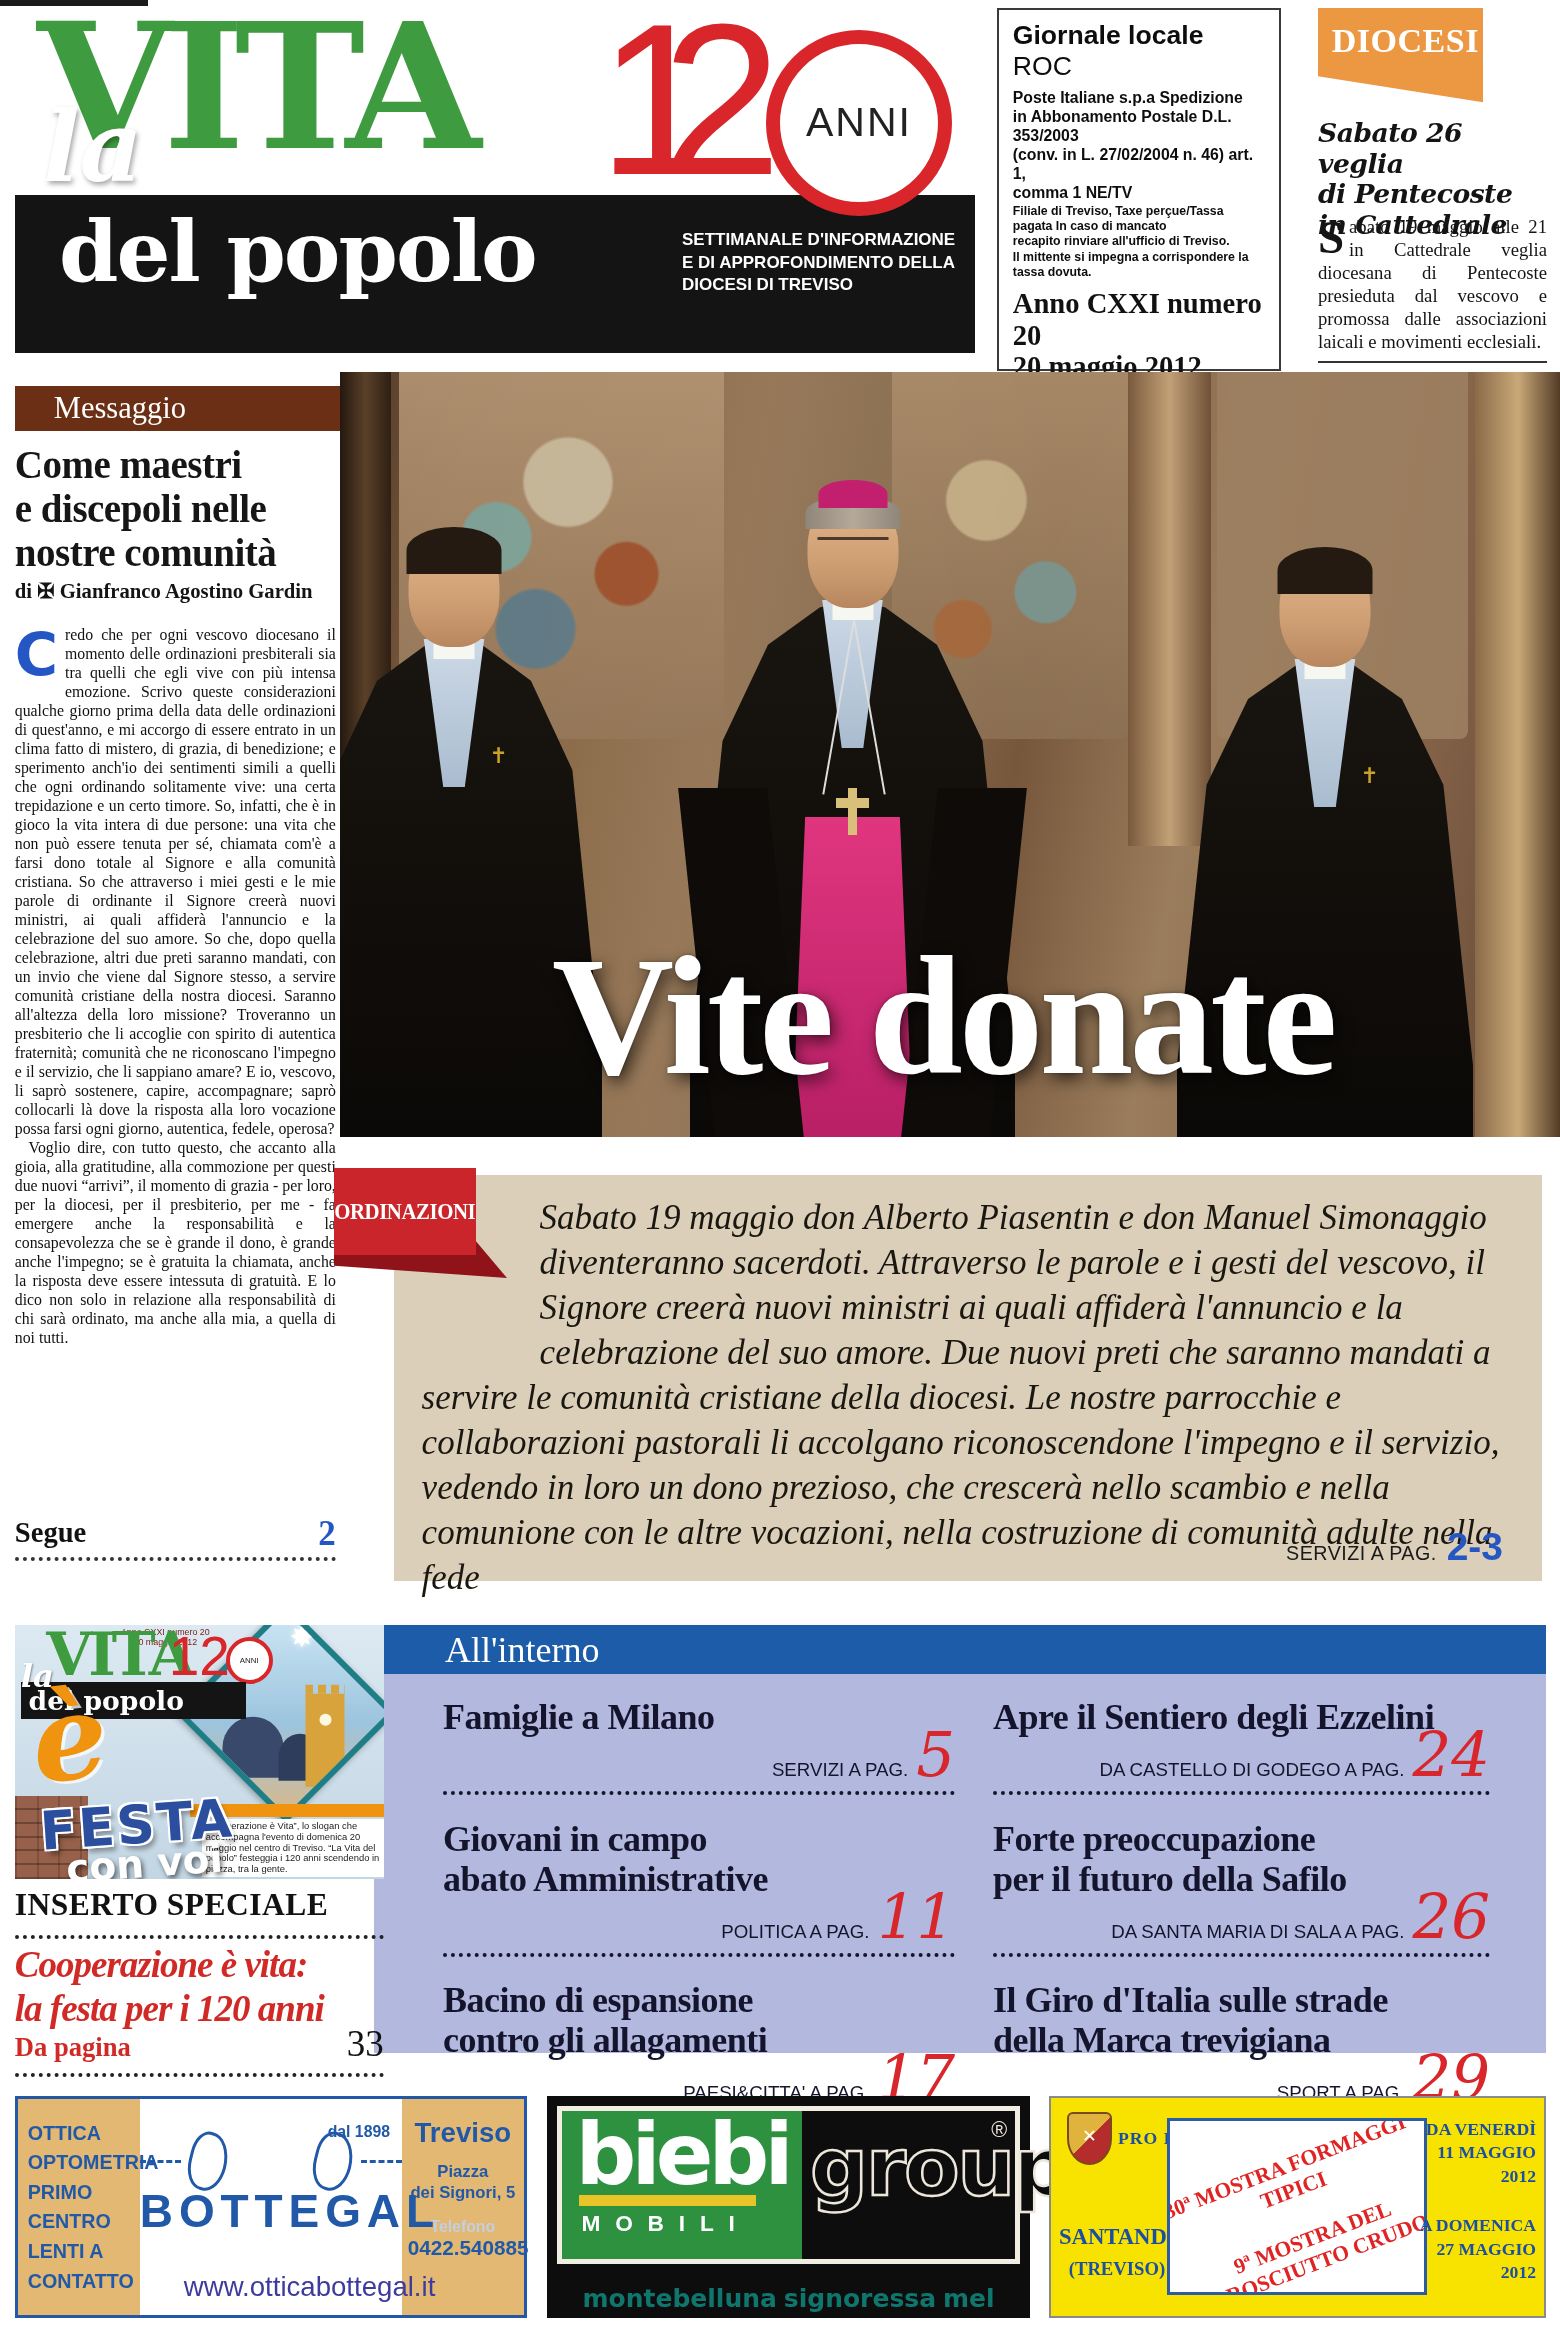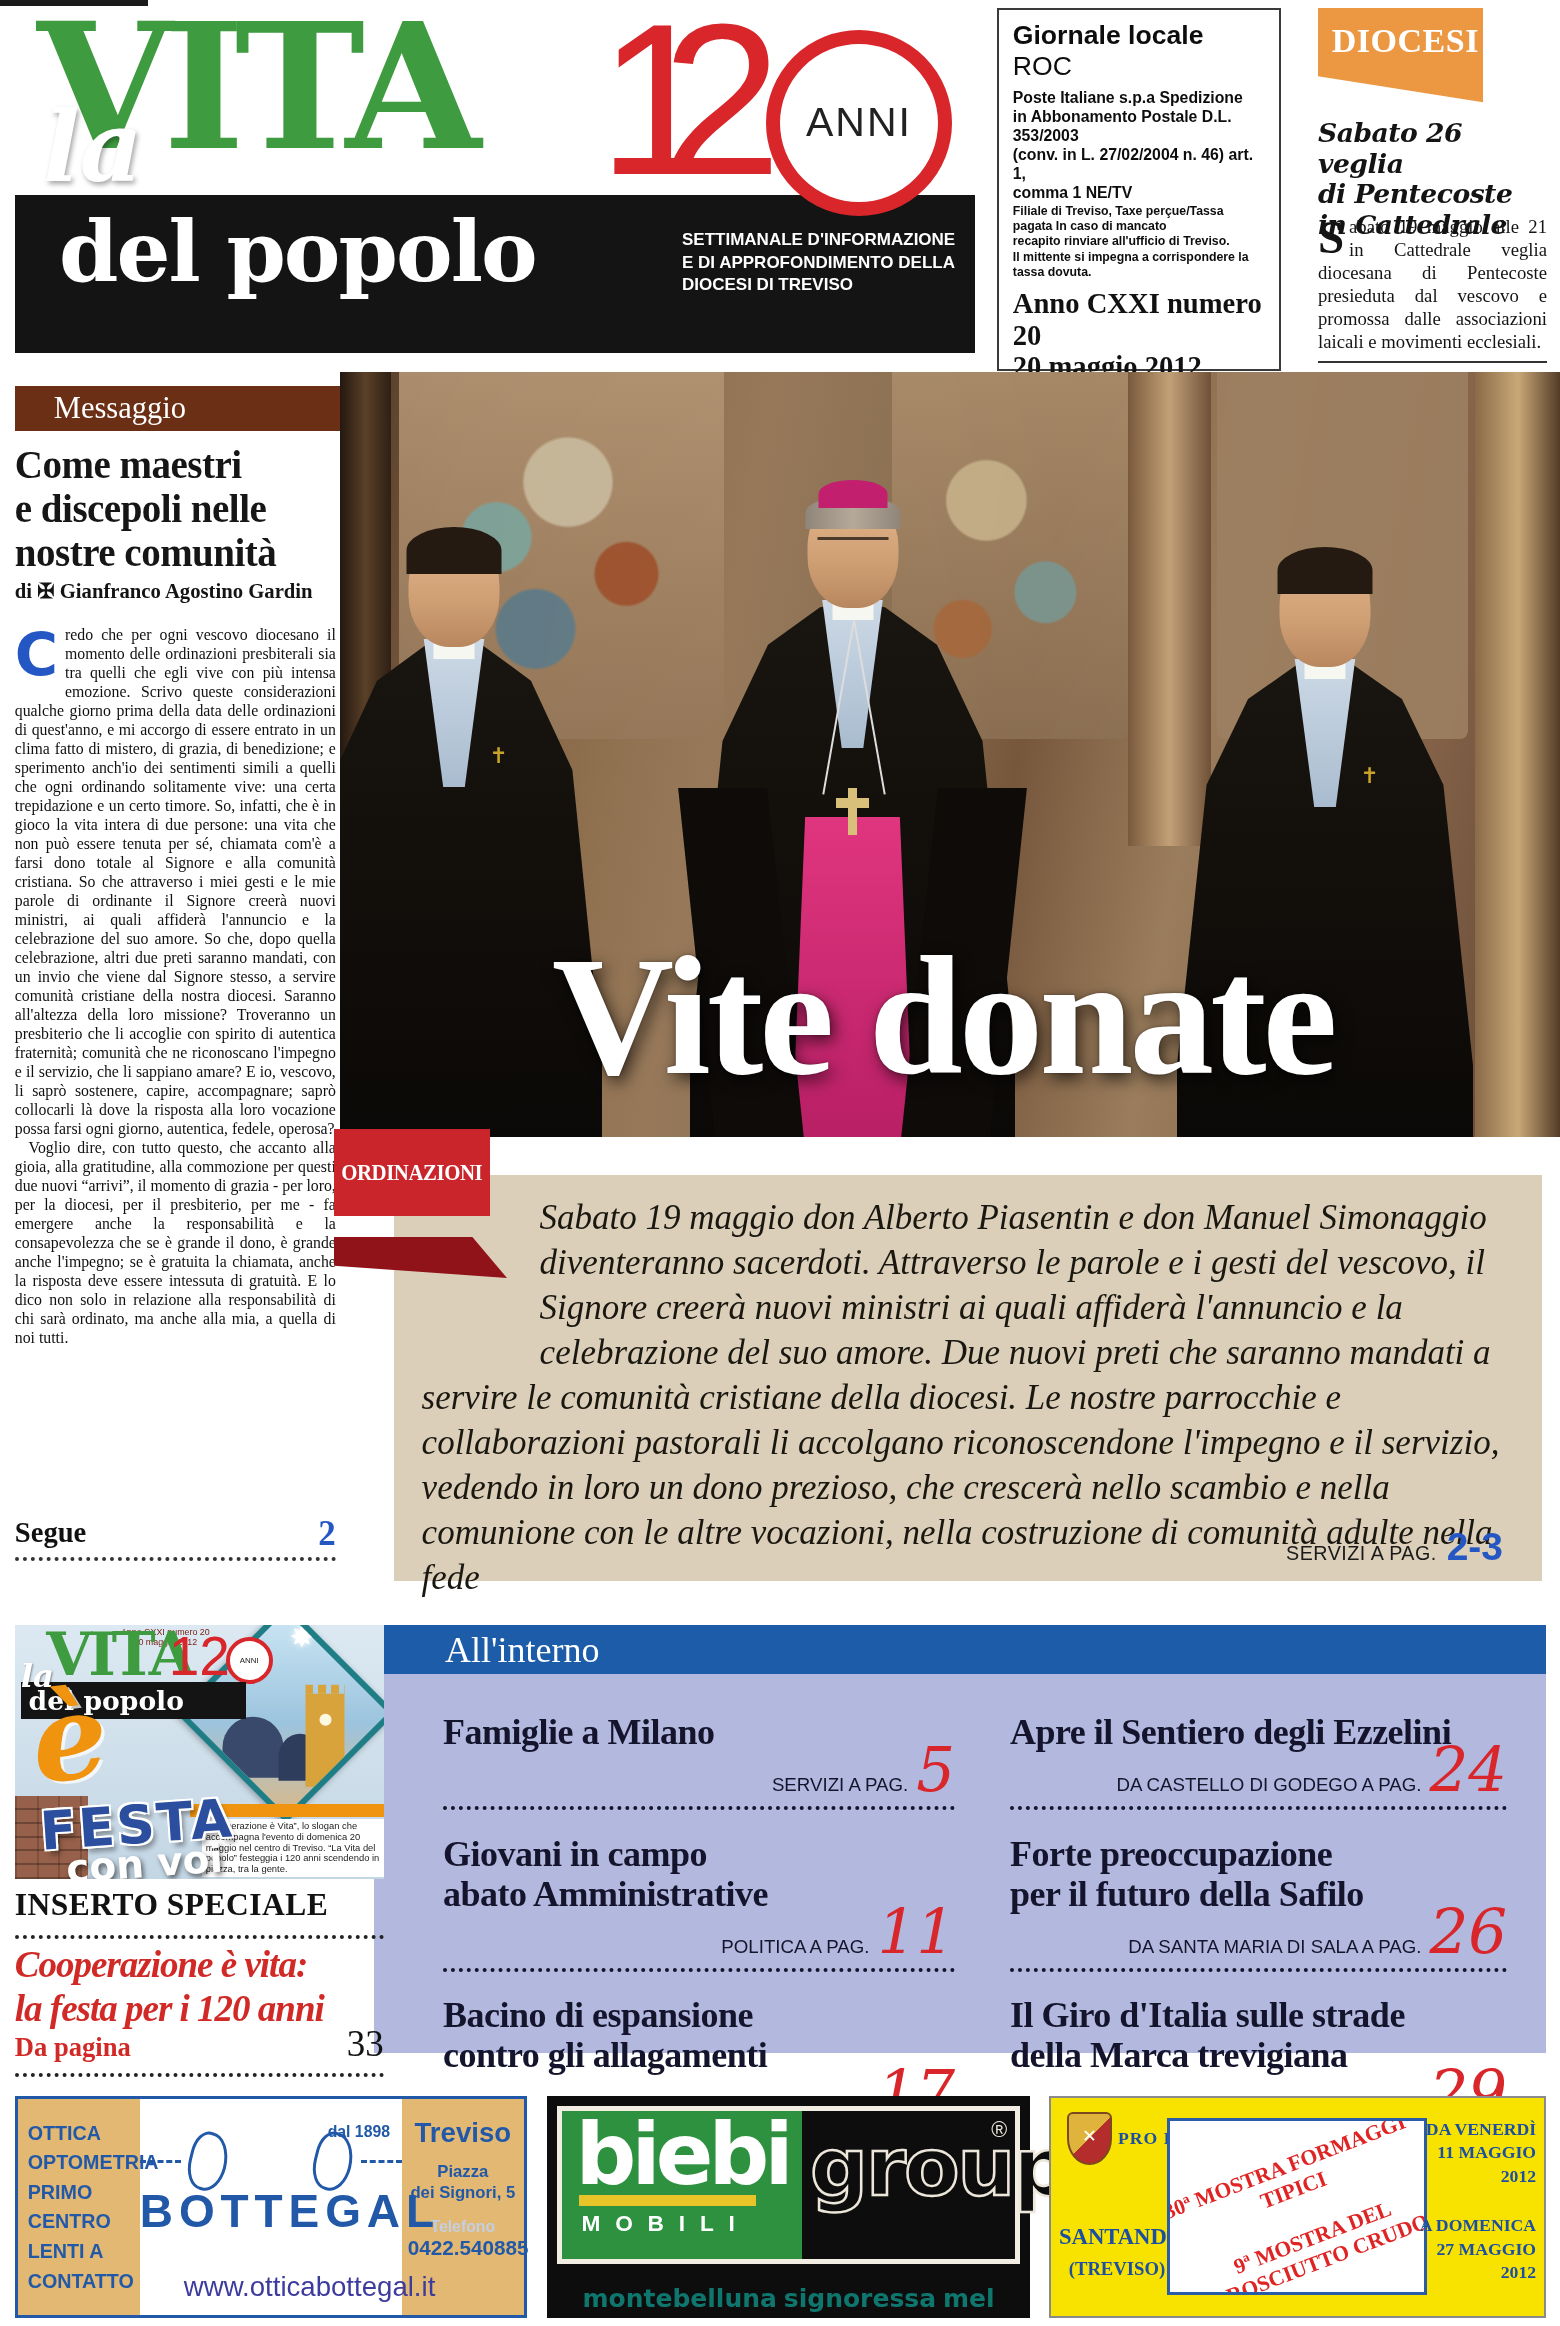--- a/index.html
+++ b/index.html
@@ -124,41 +124,41 @@
   .chain{position:absolute;left:50%;top:128px;width:2px;height:177px;background:#ddd;
     transform:rotate(10deg);transform-origin:top;z-index:4;}
   .chain.r{transform:rotate(-10deg);}
   .cross{position:absolute;left:calc(50% - 4.9px);top:296px;width:9.9px;height:47px;background:#d9c07a;z-index:5;}
   .cross::after{content:"";position:absolute;left:-11.8px;top:9.9px;width:33px;height:9.9px;background:#d9c07a;}
   #cover-headline{left:212px;top:560px;font-family:"Liberation Serif",serif;font-weight:bold;
     font-size:169px;color:#fff;letter-spacing:-3.9px;line-height:1;z-index:8;
     text-shadow:3.9px 5.9px 15.8px rgba(0,0,0,.65),0 0 3px rgba(0,0,0,.35);}
 
   
-  #ribbon{left:334px;top:1129px;width:156px;height:87px;background:var(--ribbon,#C9252B);z-index:6;
+  #ribbon{left:334px;top:1168px;width:142px;height:87px;background:var(--ribbon,#C9252B);z-index:6;
     display:flex;align-items:center;justify-content:center;}
   #ribbon span{color:#fff;font-weight:bold;font-size:22.7px;font-family:"Liberation Serif",serif;
     transform:scaleX(.92);letter-spacing:-0.5px;}
   #ribbon-fold{left:334px;top:1237px;width:173px;height:41px;background:var(--ribbon-fold,#8F1318);
     clip-path:polygon(0 0,80% 0,100% 100%,0 70%);z-index:5;}
   #standfirst{left:394px;top:1175px;width:1148px;height:406px;background:var(--beige,#DCCFBA);
     box-sizing:border-box;padding:19.7px 41px 17.7px 27.6px;}
   .sf-spacer{float:left;width:118px;height:146px;}
   #sf-text{margin:0;font-family:"Liberation Serif",serif;font-style:italic;font-size:35px;
     line-height:45px;color:#19170f;}
   #sf-footer{position:absolute;right:39px;bottom:15.8px;display:flex;align-items:baseline;gap:9.9px;}
   #sf-label{font-family:"Liberation Sans",sans-serif;font-size:19.7px;color:#1a1a1a;letter-spacing:0.5px;}
   #sf-pages{font-family:"Liberation Sans",sans-serif;font-weight:bold;font-size:39px;color:var(--blue,#2456C4);line-height:.8;}
 
   
   #allinterno{left:374px;top:1625px;width:1172px;height:429px;}
   #ai-header{height:49px;background:var(--aiblue,#1C5CA8);color:#fff;font-size:36px;
     padding-left:71px;display:flex;align-items:center;box-sizing:border-box;}
-  #ai-body{height:379px;background:var(--aibg,#B3B8DE);display:flex;gap:55px;
-    padding:38px 0 0 69px;box-sizing:border-box;}
+  #ai-body{height:379px;background:var(--aibg,#B3B8DE);display:flex;gap:38px;
+    padding:23px 0 0 69px;box-sizing:border-box;}
   .ai-col{width:512px;} .ai-col.right{width:497px;}
   .ai-title{font-size:36px;font-weight:bold;line-height:40px;color:var(--aitext,#14142C);letter-spacing:-0.5px;}
   .ai-meta{display:flex;justify-content:flex-end;align-items:baseline;gap:7.9px;margin-top:-3.9px;}
   .ai-section{font-family:"Liberation Sans",sans-serif;font-size:18.7px;color:var(--aitext,#14142C);}
   .ai-page{font-family:"DejaVu Serif",serif;font-style:italic;font-size:61px;
     color:var(--red,#D8262B);line-height:.72;}
   .ai-sep{border-bottom:4.9px dotted var(--aitext,#14142C);margin:9.9px 0 23.6px;}
 
   
   #insert-thumb{left:14.8px;top:1625px;width:369px;height:254px;

